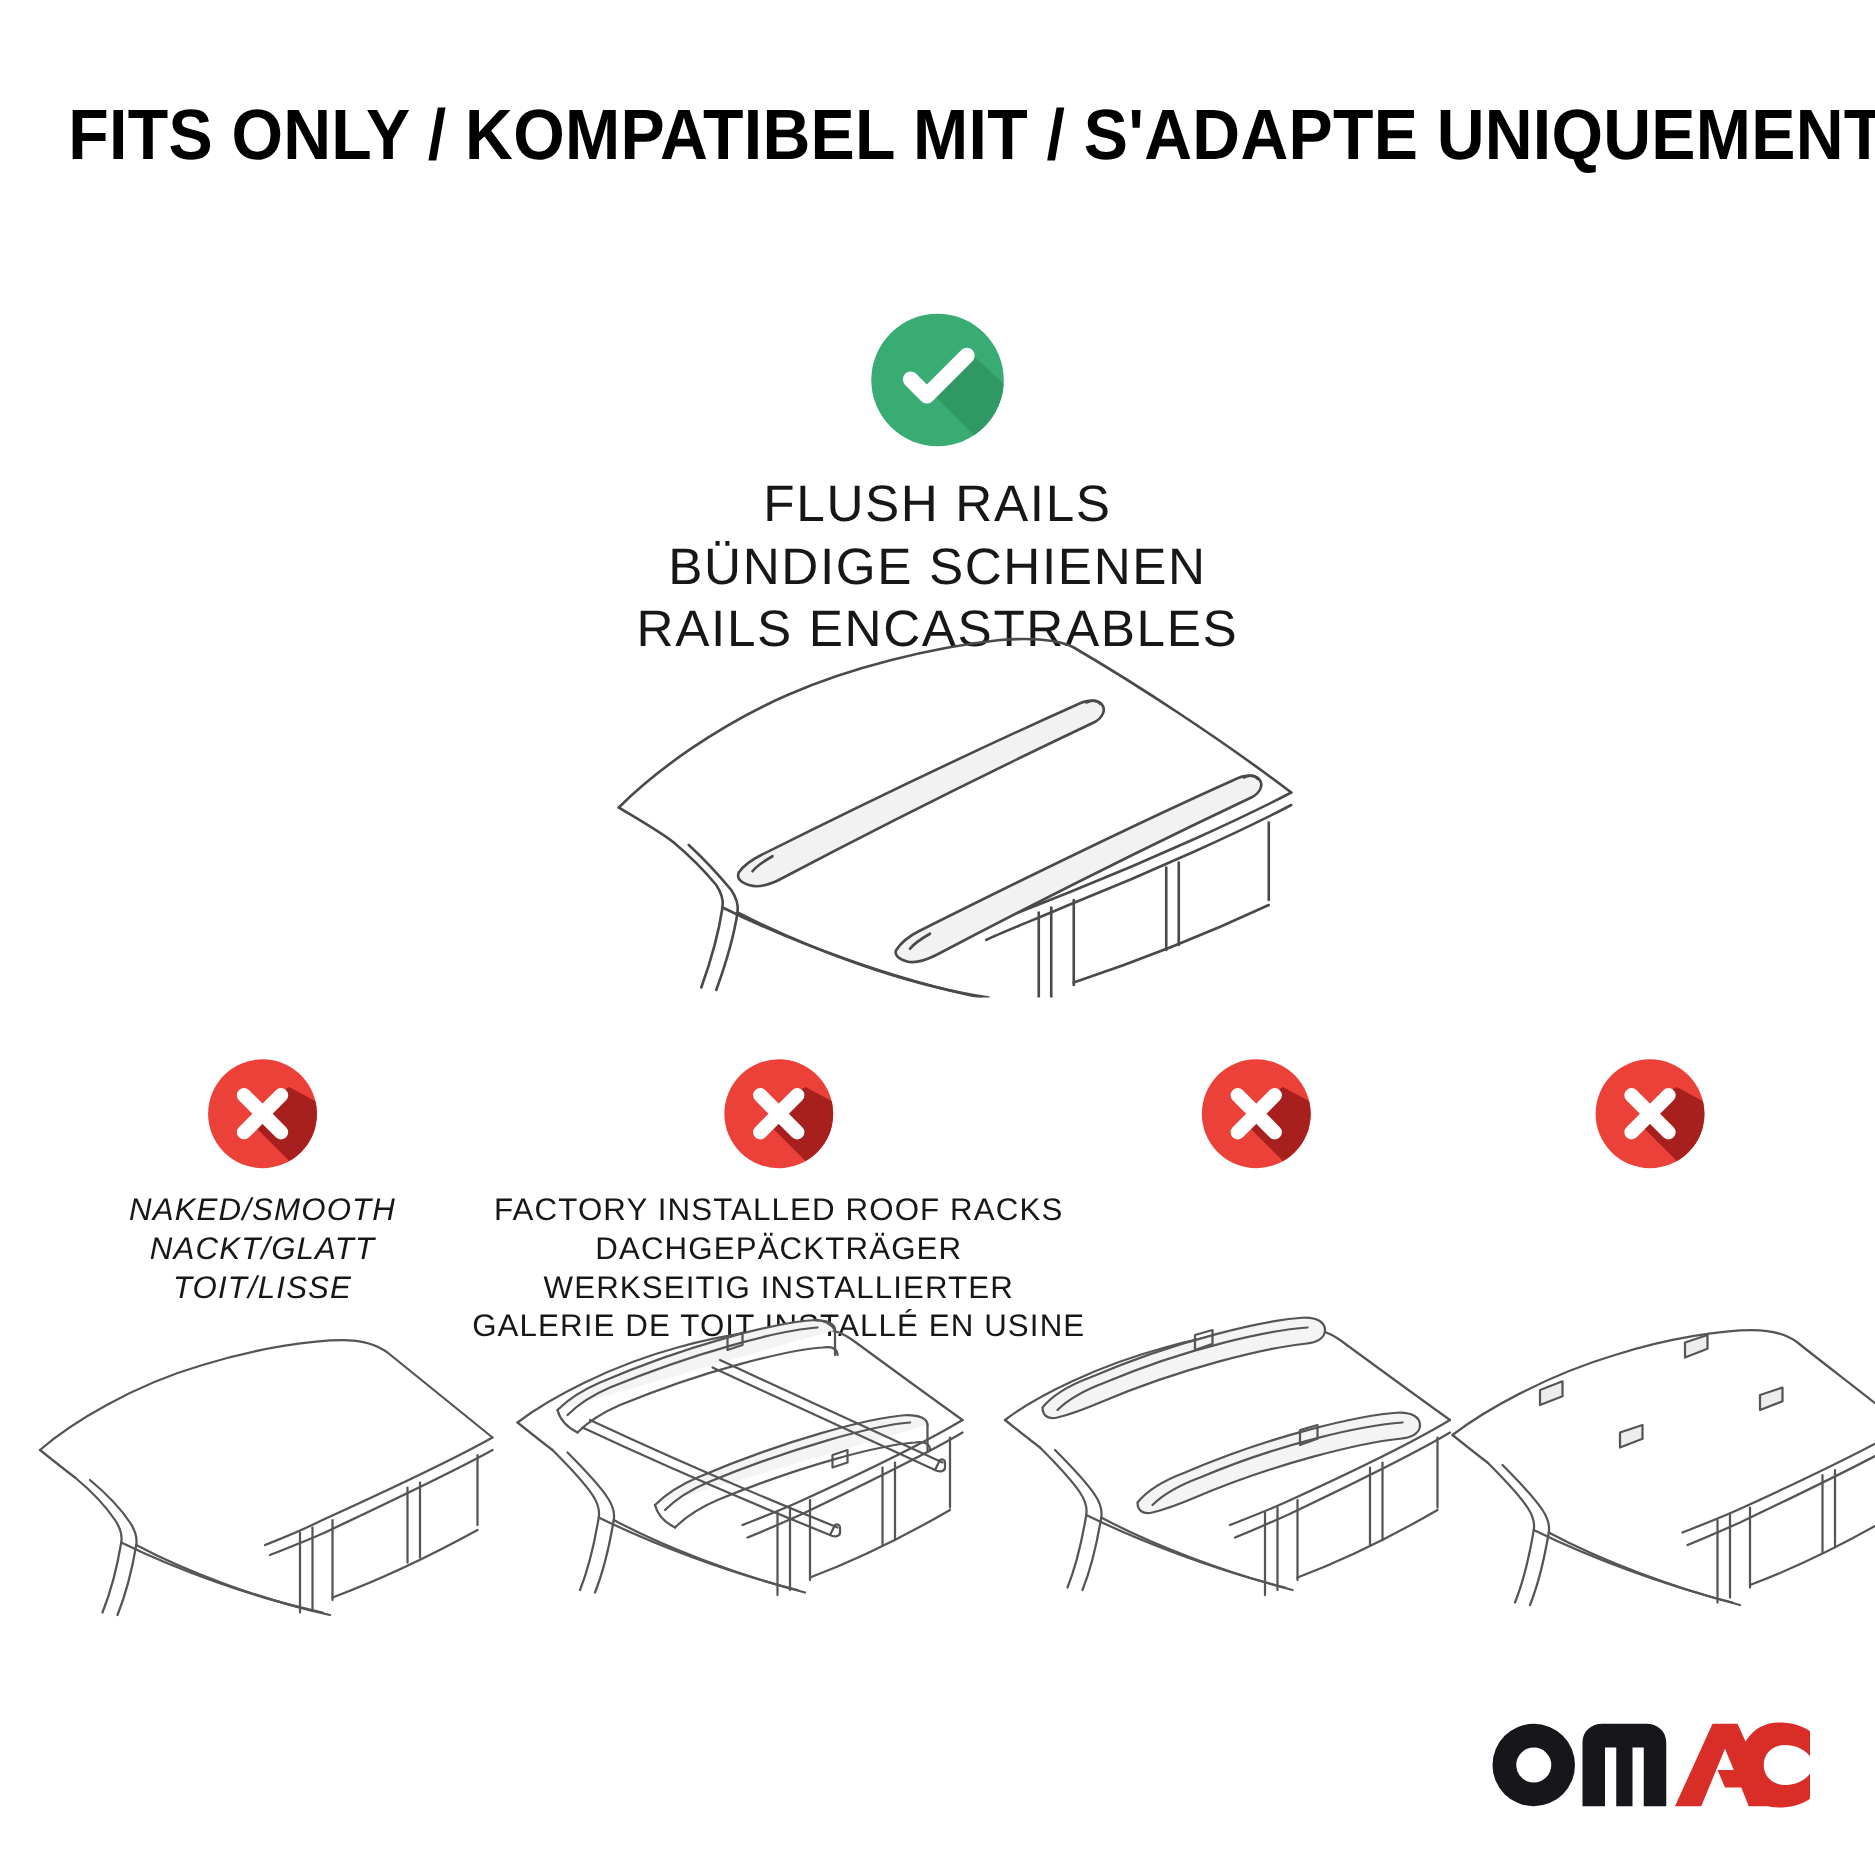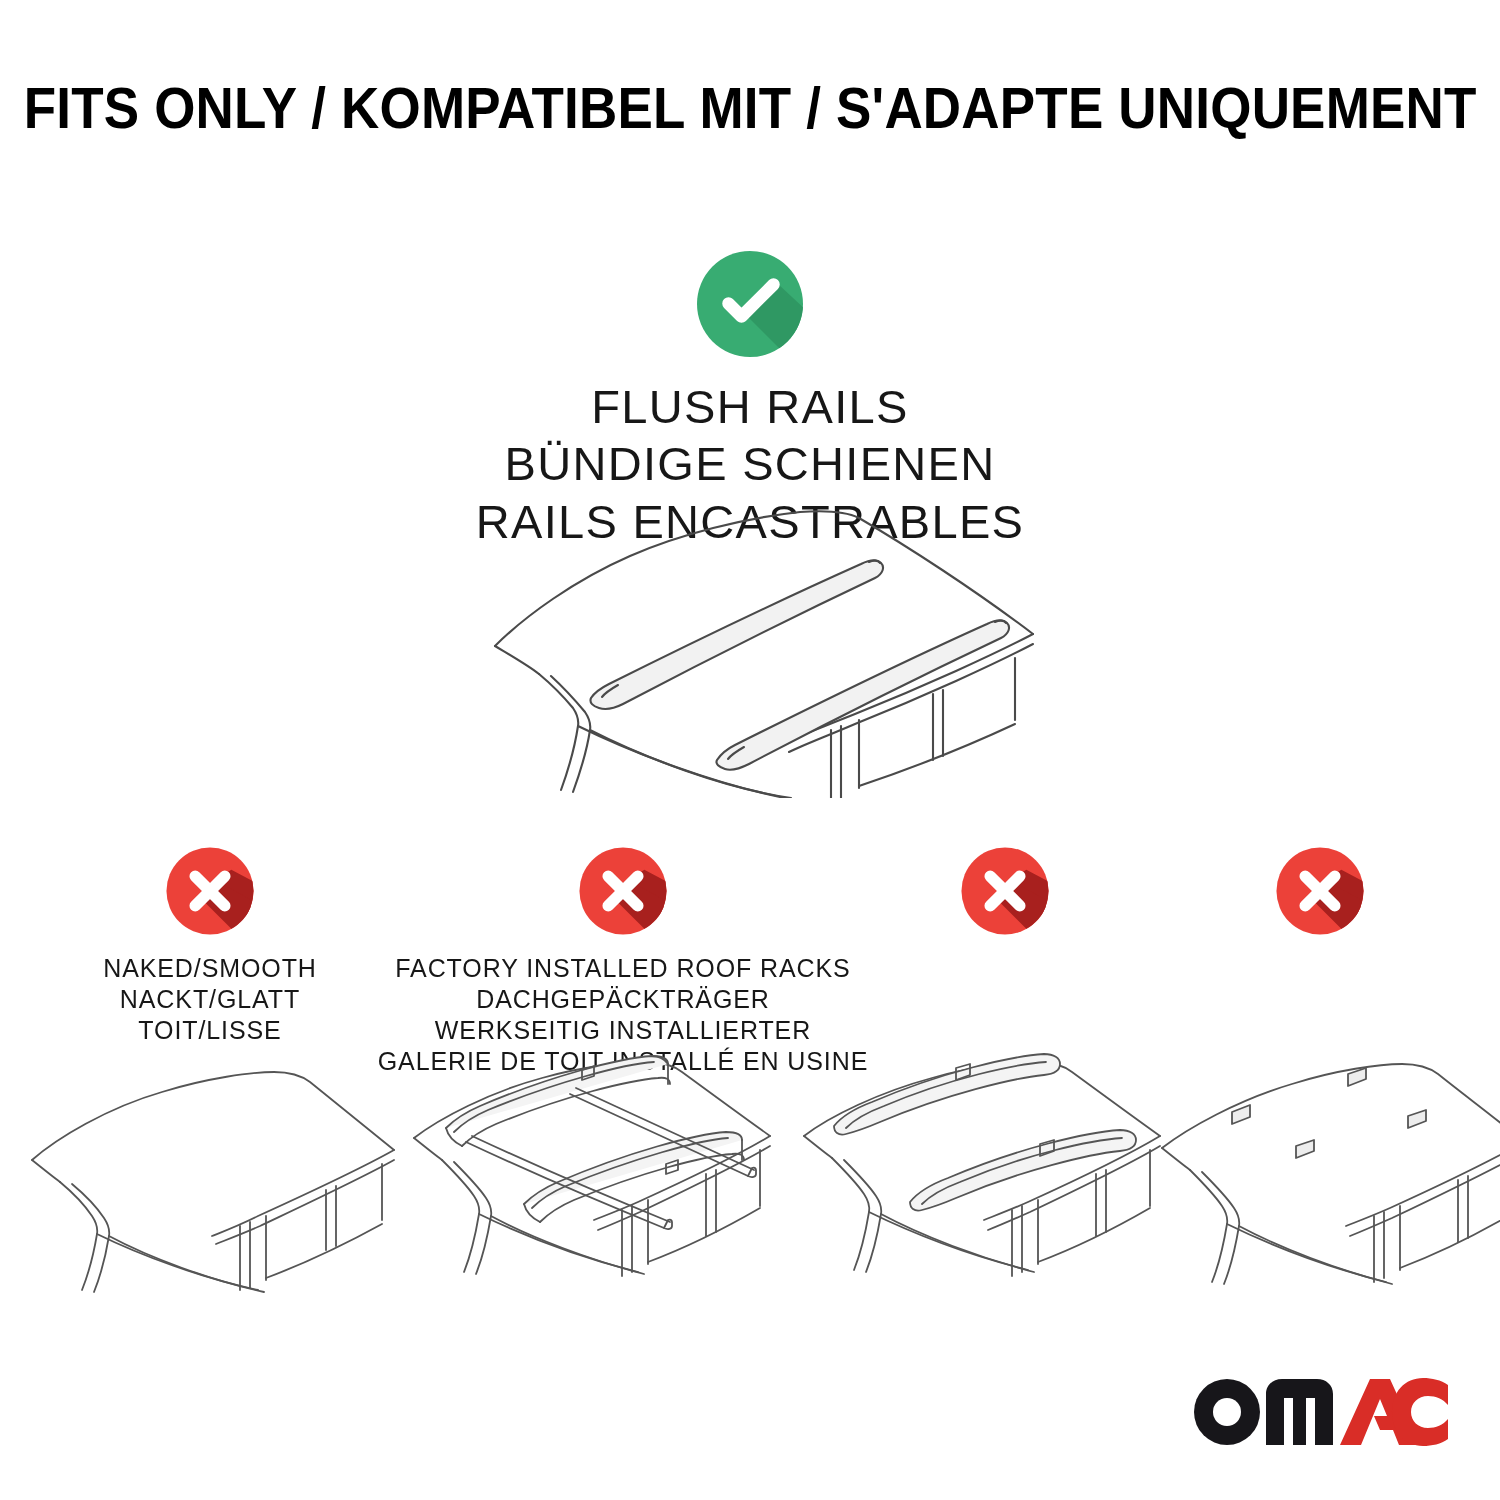--- a/index.html
+++ b/index.html
@@ -18,21 +18,20 @@
 
   
   .header {
     position: absolute;
     top: 0;
     left: 0;
     width: 1500px;
     height: 215px;
     display: flex;
     align-items: center;
-    justify-content: center;
   }
   .header-title {
     font-family: "Liberation Sans Narrow", "Liberation Sans", sans-serif;
     font-weight: bold;
     font-size: 57px;
     letter-spacing: 0.2px;
     color: #000000;
     white-space: nowrap;
     transform: scaleX(0.93);
     transform-origin: center center;
@@ -58,21 +57,21 @@
     width: 112px;
     height: 112px;
   }
   .approved-labels {
     margin-top: 18px;
     text-align: center;
     line-height: 1.22;
   }
   .approved-labels div {
     font-family: "Liberation Sans Narrow", "Liberation Sans", sans-serif;
-    font-size: 47px;
+    font-size: 41px;
     letter-spacing: 1.3px;
     color: #171717;
     white-space: nowrap;
     font-weight: 400;
   }
 
   
   .hero-art {
     position: absolute;
     top: 498px;
@@ -106,21 +105,21 @@
   }
   .rej-labels div {
     font-family: "Liberation Sans Narrow", "Liberation Sans", sans-serif;
     font-size: 25px;
     letter-spacing: 0.9px;
     color: #171717;
     white-space: nowrap;
     font-weight: 400;
   }
 
-  .col-1 { left: 40px;   width: 340px; }
+  .col-1 { left: 40px;   width: 340px; font-style: italic; }
   .col-2 { left: 398px;  width: 450px; justify-content: space-between; }
   .col-3 { left: 845px;  width: 320px; }
   .col-4 { left: 1175px; width: 290px; }
 
   
   .bottom-art-row {
     position: absolute;
     top: 1050px;
     left: 0;
     width: 1500px;

